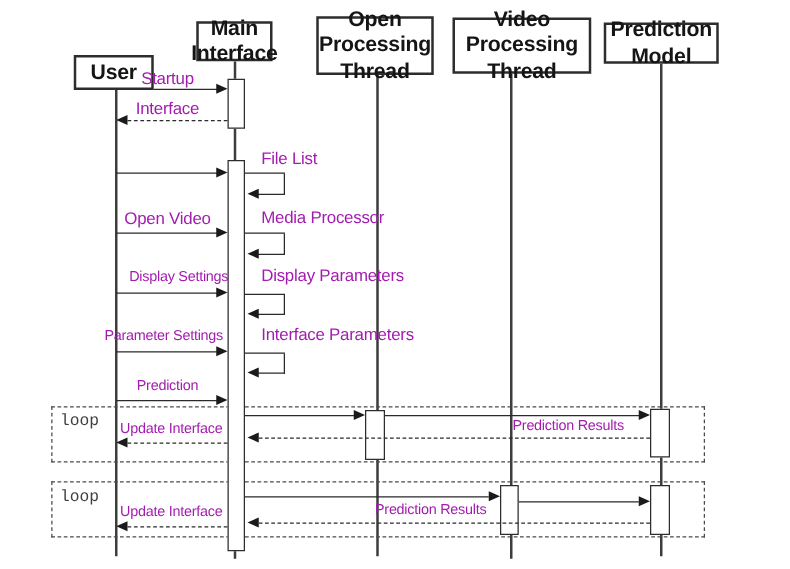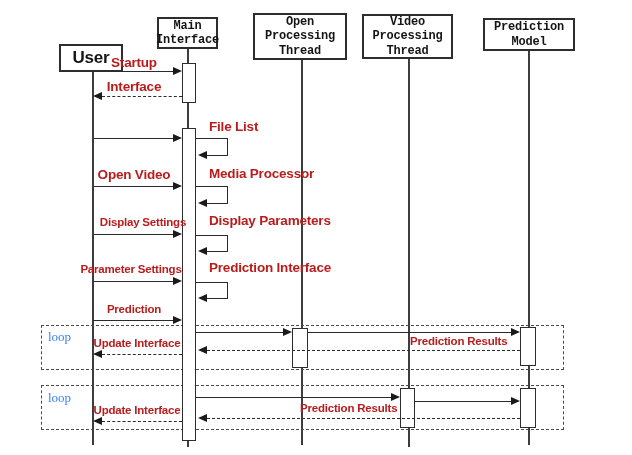--- a/index.html
+++ b/index.html
@@ -5,42 +5,42 @@
 <style>
   html,body{margin:0;padding:0;background:#fff;}
   #stage{
     position:relative;width:632px;height:455px;background:#ffffff;
     font-family:"Liberation Sans",sans-serif;color:#151515;overflow:hidden;
   }
   
   .lifeline{position:absolute;width:2px;background:#3d3d3d;z-index:1;}
   
   .loopframe{position:absolute;border:1.6px dashed #4a4a4a;z-index:2;background:transparent;}
-  .looplabel{position:absolute;font-family:Liberation Serif, serif;font-size:13px;color:#3b82f6;z-index:6;}
+  .looplabel{position:absolute;font-family:Liberation Mono, monospace;font-size:13px;color:#404040;z-index:6;}
   
   .bar{position:absolute;background:#ffffff;border:1.6px solid #2d2d2d;box-sizing:border-box;z-index:3;}
   
   .hline{position:absolute;height:0;border-top:1.6px solid #2a2a2a;z-index:4;}
   .hline.dash{border-top-style:dashed;}
   .vline{position:absolute;width:0;border-left:1.6px solid #2a2a2a;z-index:4;}
   .head-r{position:absolute;width:0;height:0;border-top:4.5px solid transparent;
           border-bottom:4.5px solid transparent;border-left:9px solid #1a1a1a;z-index:5;}
   .head-l{position:absolute;width:0;height:0;border-top:4.5px solid transparent;
           border-bottom:4.5px solid transparent;border-right:9px solid #1a1a1a;z-index:5;}
   
-  .mlabel{position:absolute;font-weight:bold;color:#b91c1c;white-space:nowrap;z-index:6;letter-spacing:-0.2px;}
+  .mlabel{position:absolute;font-weight:normal;color:#a21caf;white-space:nowrap;z-index:6;letter-spacing:-0.2px;}
   .f14{font-size:13.5px;}
   .f12{font-size:11.5px;}
   .ctr{text-align:center;}
   
   .box{position:absolute;background:#fff;border:2px solid #2d2d2d;box-sizing:border-box;
        display:flex;flex-direction:column;justify-content:center;align-items:center;
        font-weight:bold;text-align:center;z-index:5;letter-spacing:-0.2px;}
   .box .ln{display:block;line-height:1.2;}
-  .fbox12{font-size:12px;font-family:Liberation Mono, monospace;}
+  .fbox12{font-size:17px;}
   .fbox17{font-size:17px;}
 </style>
 </head>
 <body>
 
 <div id="stage">
 
   <div class="lifeline" style="left:92px;top:52px;height:393px;"></div>
   <div class="lifeline" style="left:187px;top:49px;height:398px;"></div>
   <div class="lifeline" style="left:301px;top:60px;height:385px;"></div>
@@ -97,21 +97,21 @@
   <div class="mlabel f14" style="left:209px;top:213px;">Display Parameters</div>
 
   <div class="hline" style="left:93px;top:281px;width:82px;"></div>
   <div class="head-r" style="left:173px;top:277px;"></div>
   <div class="mlabel f12 ctr" style="left:80px;top:263px;width:102px;">Parameter Settings</div>
 
   <div class="hline" style="left:196px;top:282px;width:32px;"></div>
   <div class="vline" style="left:227px;top:283px;height:16px;"></div>
   <div class="hline" style="left:206px;top:298px;width:22px;"></div>
   <div class="head-l" style="left:198px;top:294px;"></div>
-  <div class="mlabel f14" style="left:209px;top:260px;">Prediction Interface</div>
+  <div class="mlabel f14" style="left:209px;top:260px;">Interface Parameters</div>
 
   <div class="hline" style="left:93px;top:320px;width:82px;"></div>
   <div class="head-r" style="left:173px;top:316px;"></div>
   <div class="mlabel f12 ctr" style="left:93px;top:303px;width:82px;">Prediction</div>
 
   <div class="hline" style="left:196px;top:332px;width:88px;"></div>
   <div class="head-r" style="left:283px;top:328px;"></div>
   <div class="hline" style="left:308px;top:332px;width:204px;"></div>
   <div class="head-r" style="left:511px;top:328px;"></div>
   <div class="hline dash" style="left:207px;top:350px;width:313px;"></div>
@@ -137,21 +137,21 @@
   </div>
   <div class="box fbox12" style="left:157px;top:17px;width:61px;height:32px;">
     <span class="ln">Main</span>
     <span class="ln">Interface</span>
   </div>
   <div class="box fbox12" style="left:253px;top:13px;width:94px;height:47px;">
     <span class="ln">Open</span>
     <span class="ln">Processing</span>
     <span class="ln">Thread</span>
   </div>
-  <div class="box fbox12" style="left:362px;top:14px;width:91px;height:45px;">
+  <div class="box fbox12" style="left:362px;top:14px;width:111px;height:45px;">
     <span class="ln">Video</span>
     <span class="ln">Processing</span>
     <span class="ln">Thread</span>
   </div>
   <div class="box fbox12" style="left:483px;top:18px;width:92px;height:33px;">
     <span class="ln">Prediction</span>
     <span class="ln">Model</span>
   </div>
 
 </div>

